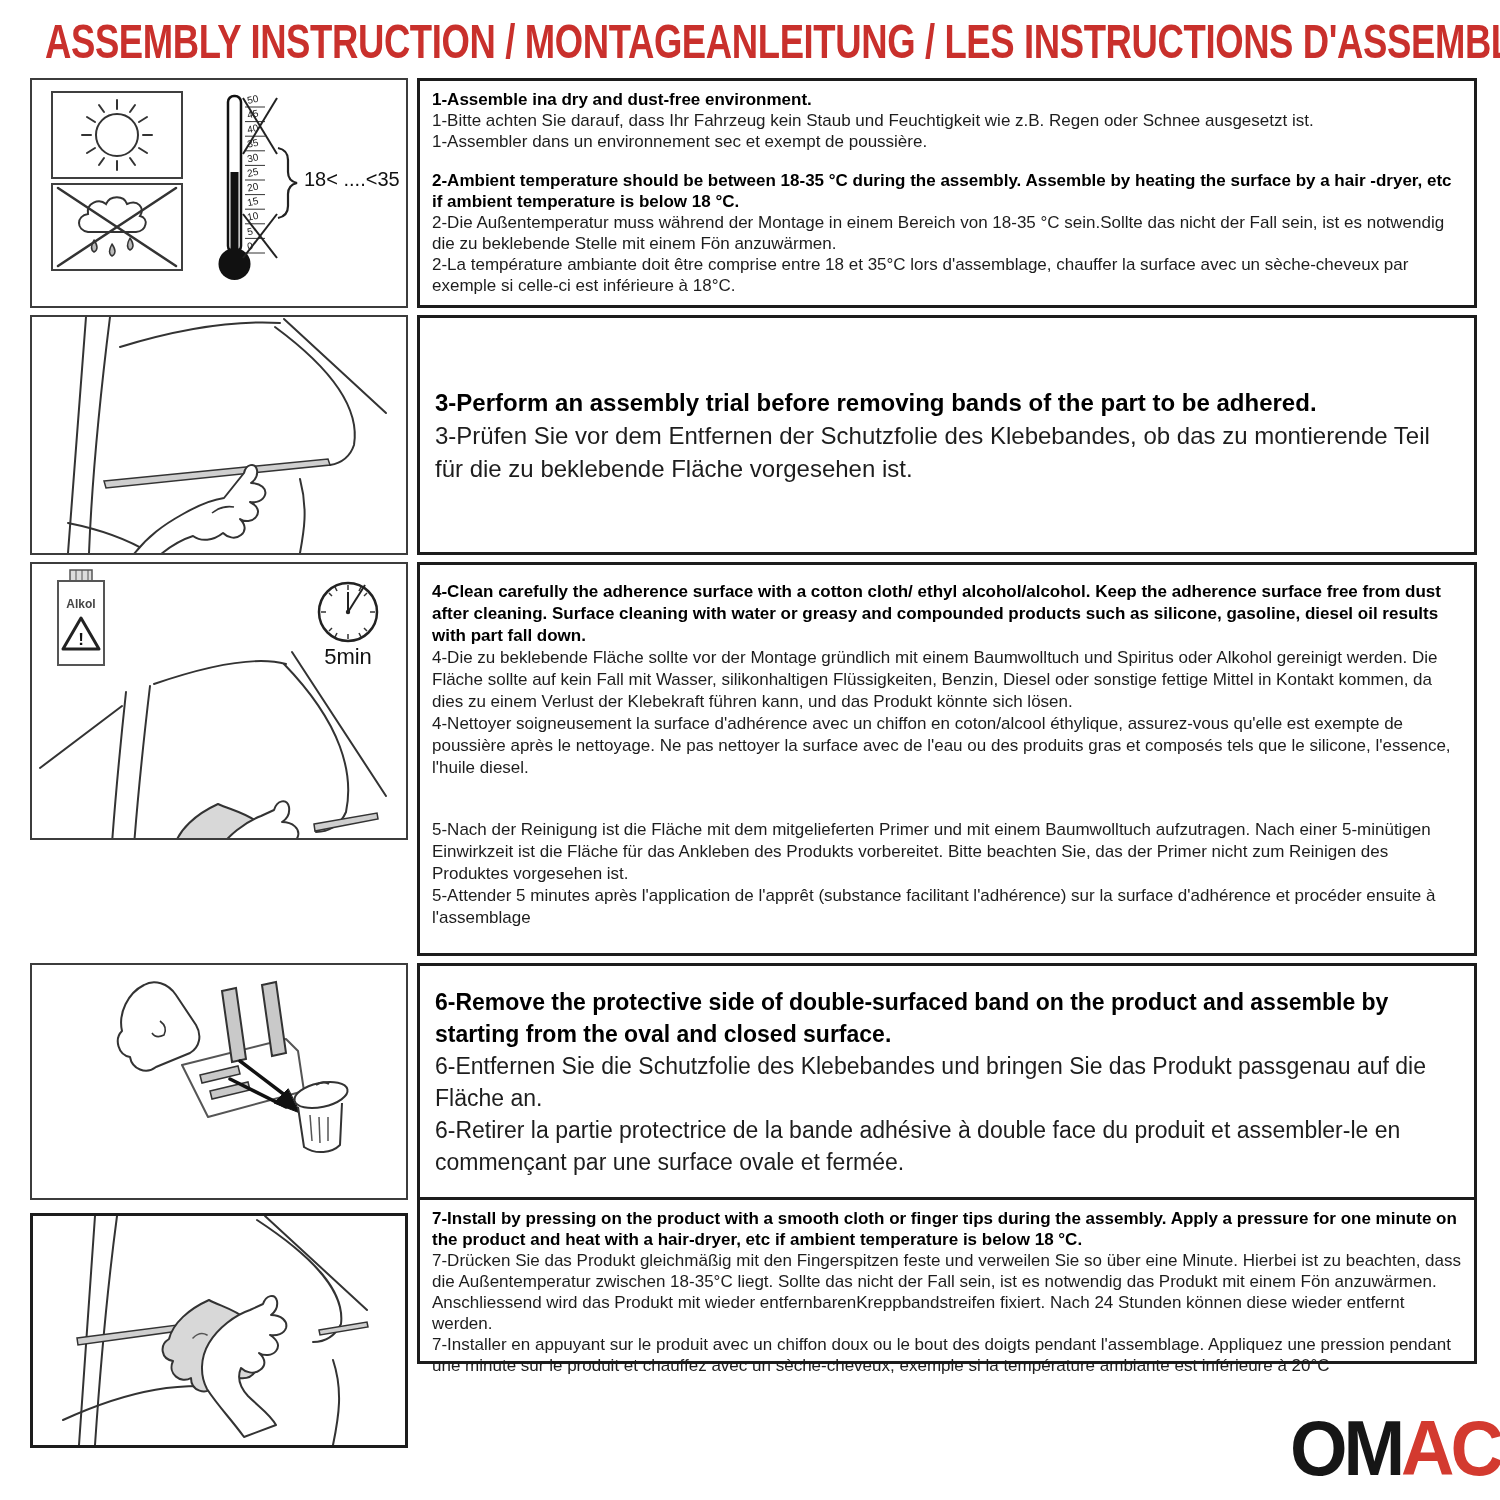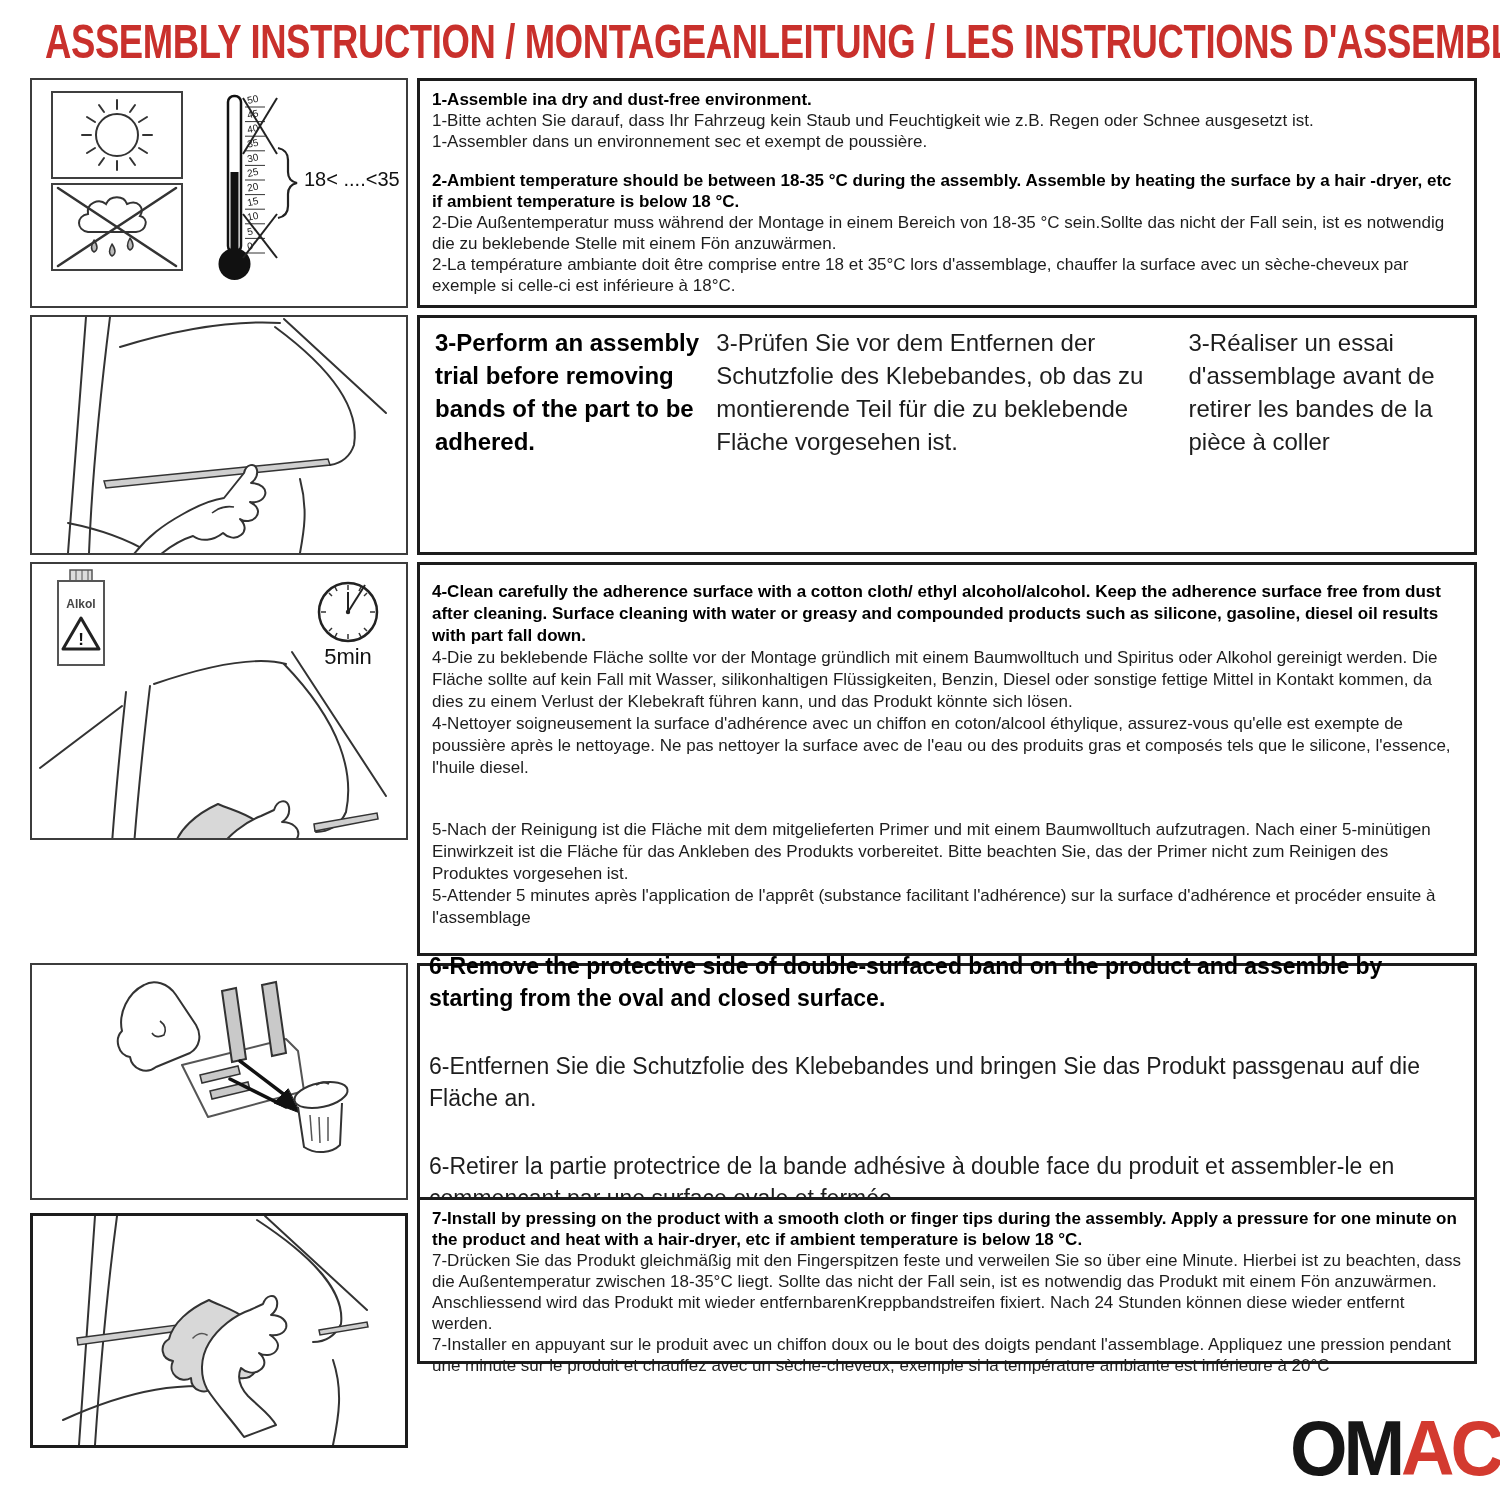--- a/index.html
+++ b/index.html
@@ -5,23 +5,23 @@
   html,body{margin:0;padding:0;background:#fff;}
   body{width:1500px;height:1500px;position:relative;font-family:"Liberation Sans",sans-serif;color:#1d1d1d;}
   .page-title{position:absolute;left:45px;top:14px;font-size:48px;font-weight:bold;color:#c9302c;
     letter-spacing:-0.5px;white-space:nowrap;transform:scaleX(0.76);transform-origin:left top;}
   .imgbox{position:absolute;left:30px;width:378px;border:2px solid #3c3c3c;background:#fff;box-sizing:border-box;overflow:hidden;}
   .txtbox{position:absolute;left:417px;width:1060px;border:3px solid #1c1c1c;background:#fff;box-sizing:border-box;
     padding:8px 12px;font-size:17px;line-height:21px;}
   .txtbox p{margin:0 0 0 0;}
   .gap{height:18px;}
   .b{font-weight:bold;color:#000;}
-  .r2{display:flex;flex-direction:row;justify-content:center;font-size:24px;line-height:33px;padding-left:15px;}
+  .r2{display:flex;flex-direction:column;justify-content:center;font-size:24px;line-height:33px;padding-left:15px;}
   .r3{line-height:22px;padding-top:16px;}
-  .r4{display:flex;flex-direction:column;justify-content:center;font-size:23px;line-height:32px;padding-left:9px;gap:36px;}
+  .r4{display:flex;flex-direction:column;justify-content:center;font-size:23px;line-height:32px;padding-left:15px;}
   .r5{line-height:21px;}
   svg text{font-family:"Liberation Sans",sans-serif;}
   .logo{position:absolute;left:1222px;top:1398px;width:278px;height:100px;background:#fff;z-index:5;
     display:flex;align-items:center;justify-content:flex-end;font-weight:bold;font-size:74px;letter-spacing:-4px;
     transform-origin:right center;transform:scaleY(1.05);}
   .logo .blk{color:#161616;} .logo .red{color:#d33a2f;}
 </style>
 </head>
 <body>
 
@@ -119,21 +119,20 @@
       <path d="M36,206 C66,212 92,220 118,236"></path>
     </g>
     <polygon points="72,164 296,142 298,148 74,171" fill="#cfcfcf" stroke="#333" stroke-width="1.5"></polygon>
     <path fill="#fff" stroke="#333" stroke-width="2" stroke-linejoin="round" d="M212,156 c2,-9 11,-11 13,-3 c1,6 -2,10 -6,13 c10,0 16,6 14,12 c-2,6 -9,8 -15,7 c8,4 10,10 6,15 c-4,5 -11,5 -16,2 c6,6 6,12 1,16 c-6,5 -14,2 -18,-2 c-10,8 -22,9 -30,3 c-16,5 -30,15 -44,29 l-18,-7 c16,-22 34,-34 52,-44 c14,-8 27,-14 41,-16 z"></path>
     <path d="M180,196 q10,-8 22,-6" fill="none" stroke="#333" stroke-width="1.6"></path>
   </svg>
 </div>
 <div class="txtbox r2" style="top:315px;height:240px;">
   <div><span class="b">3-Perform an assembly trial before removing bands of the part to be adhered.</span></div>
   <div><span>3-Prüfen Sie vor dem Entfernen der Schutzfolie des Klebebandes, ob das zu montierende Teil für die zu beklebende Fläche vorgesehen ist.</span></div>
-  <div><span>3-Réaliser un essai d'assemblage avant de retirer les bandes de la pièce à coller</span></div>
 </div>
 
 <div class="imgbox" style="top:562px;height:278px;">
   <svg width="374" height="390" viewBox="0 0 374 390">
     <g>
       <rect x="38" y="6" width="22" height="12" fill="#ddd" stroke="#555" stroke-width="1.5"></rect>
       <line x1="44" y1="6" x2="44" y2="18" stroke="#555" stroke-width="1"></line>
       <line x1="50" y1="6" x2="50" y2="18" stroke="#555" stroke-width="1"></line>
       <line x1="56" y1="6" x2="56" y2="18" stroke="#555" stroke-width="1"></line>
       <rect x="26" y="17" width="46" height="84" fill="#fff" stroke="#555" stroke-width="2"></rect>

